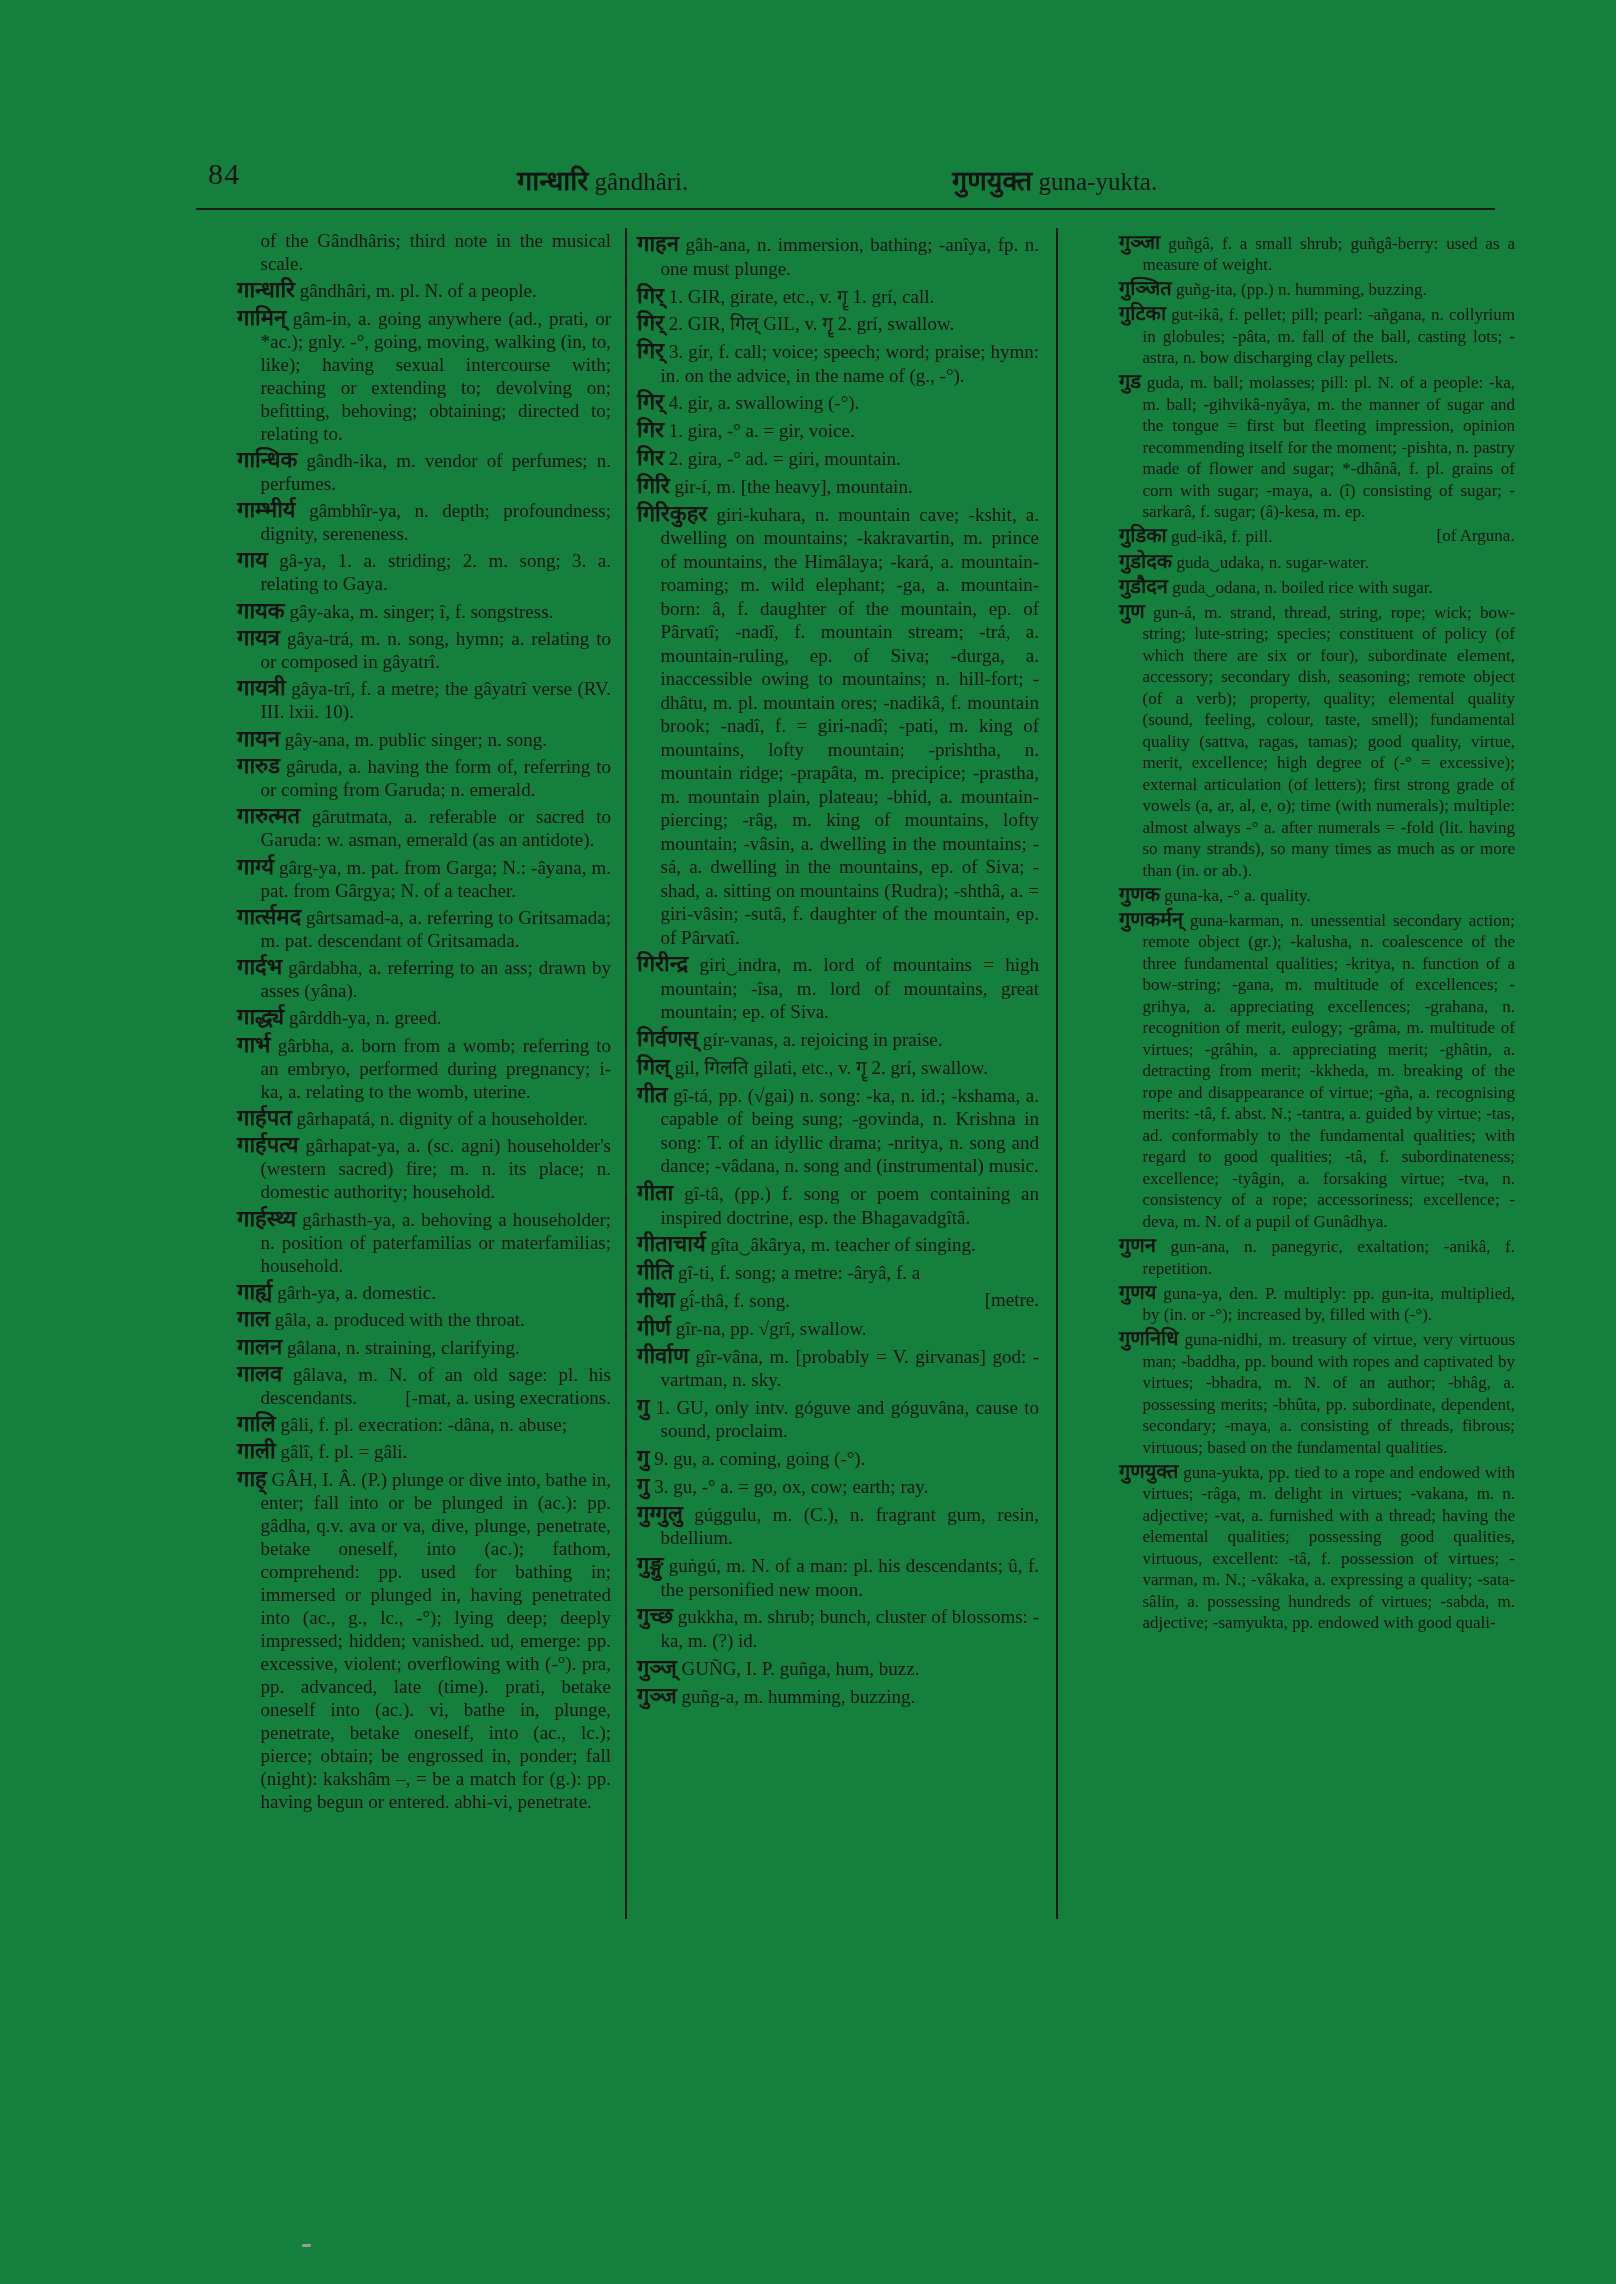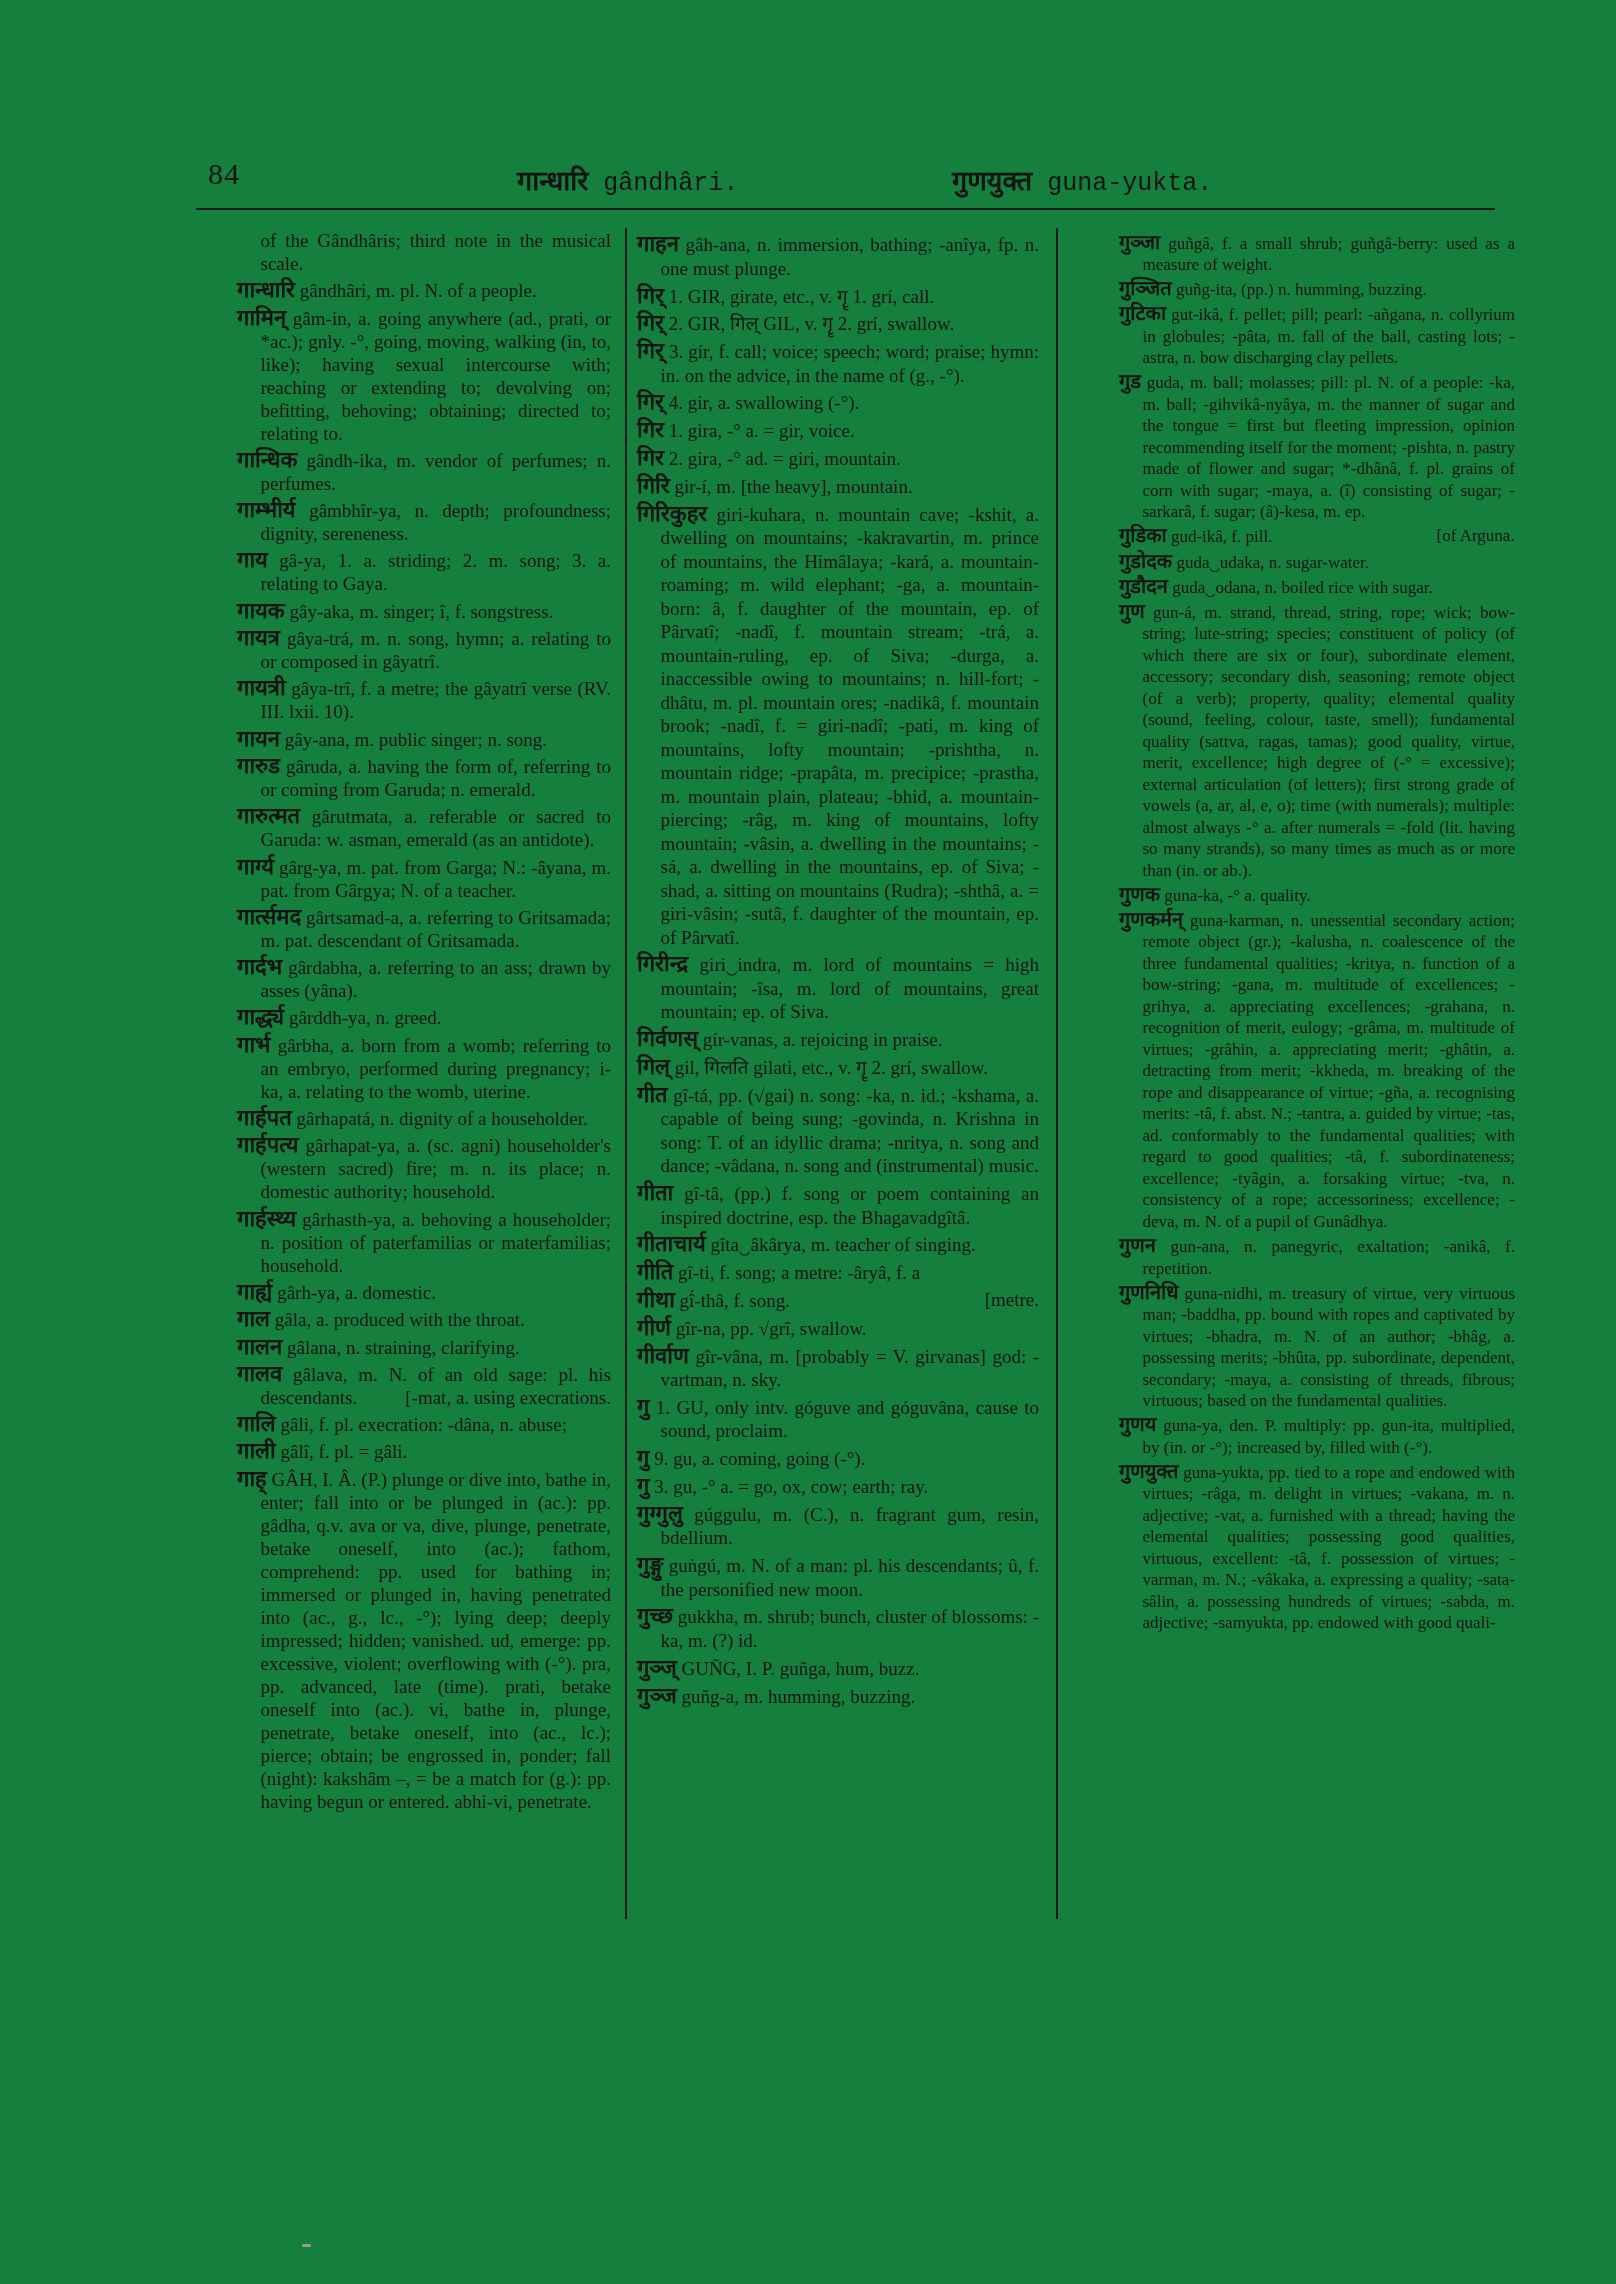--- a/index.html
+++ b/index.html
@@ -5,21 +5,21 @@
   html,body{margin:0;padding:0;background:#e8e8e6;}
   .page{
     position:relative;
     width:1616px;height:2284px;
     background:#15803d;
     font-family:"Liberation Serif","DejaVu Serif",serif;
     color:#141414;
     overflow:hidden;
   }
   .pageno{position:absolute;left:208px;top:157px;font-size:30px;letter-spacing:1.3px;}
-  .running-head{position:absolute;top:161px;white-space:nowrap;font-size:25px;font-family:Liberation Mono, monospace;}
+  .running-head{position:absolute;top:161px;white-space:nowrap;font-size:25px;}
   .running-head .dev{font-weight:700;font-size:27px;}
   .rh-left{left:517px;}
   .rh-right{left:952px;}
   .header-rule{position:absolute;left:196px;top:208px;width:1299px;height:2px;background:#1b1b1b;}
   .divider{position:absolute;top:228px;width:2px;height:1691px;background:#1a1a1a;}
   #divider-1{left:625px;}
   #divider-2{left:1056px;}
   .col{position:absolute;top:229px;text-align:justify;}
   #col1{left:200px;width:411px;}
   #col2{left:637px;width:402px;}
@@ -119,20 +119,20 @@
       <p class="entry"><span class="hw">गुञ्जित</span> <span>guñg-ita, (pp.) n. humming, buzzing.</span></p>
       <p class="entry"><span class="hw">गुटिका</span> <span>gut-ikâ, f. pellet; pill; pearl: -añgana, n. collyrium in globules; -pâta, m. fall of the ball, casting lots; -astra, n. bow discharging clay pellets.</span></p>
       <p class="entry"><span class="hw">गुड</span> <span>guda, m. ball; molasses; pill: pl. N. of a people: -ka, m. ball; -gihvikâ-nyâya, m. the manner of sugar and the tongue = first but fleeting impression, opinion recommending itself for the moment; -pishta, n. pastry made of flower and sugar; *-dhânâ, f. pl. grains of corn with sugar; -maya, a. (î) consisting of sugar; -sarkarâ, f. sugar; (â)-kesa, m. ep.</span></p>
       <p class="entry"><span class="hw">गुडिका</span> <span>gud-ikâ, f. pill.</span><span class="tail">[of Arguna.</span></p>
       <p class="entry"><span class="hw">गुडोदक</span> <span>guda‿udaka, n. sugar-water.</span></p>
       <p class="entry"><span class="hw">गुडौदन</span> <span>guda‿odana, n. boiled rice with sugar.</span></p>
       <p class="entry"><span class="hw">गुण</span> <span>gun-á, m. strand, thread, string, rope; wick; bow-string; lute-string; species; constituent of policy (of which there are six or four), subordinate element, accessory; secondary dish, seasoning; remote object (of a verb); property, quality; elemental quality (sound, feeling, colour, taste, smell); fundamental quality (sattva, ragas, tamas); good quality, virtue, merit, excellence; high degree of (-° = excessive); external articulation (of letters); first strong grade of vowels (a, ar, al, e, o); time (with numerals); multiple: almost always -° a. after numerals = -fold (lit. having so many strands), so many times as much as or more than (in. or ab.).</span></p>
       <p class="entry"><span class="hw">गुणक</span> <span>guna-ka, -° a. quality.</span></p>
       <p class="entry"><span class="hw">गुणकर्मन्</span> <span>guna-karman, n. unessential secondary action; remote object (gr.); -kalusha, n. coalescence of the three fundamental qualities; -kritya, n. function of a bow-string; -gana, m. multitude of excellences; -grihya, a. appreciating excellences; -grahana, n. recognition of merit, eulogy; -grâma, m. multitude of virtues; -grâhin, a. appreciating merit; -ghâtin, a. detracting from merit; -kkheda, m. breaking of the rope and disappearance of virtue; -gña, a. recognising merits: -tâ, f. abst. N.; -tantra, a. guided by virtue; -tas, ad. conformably to the fundamental qualities; with regard to good qualities; -tâ, f. subordinateness; excellence; -tyâgin, a. forsaking virtue; -tva, n. consistency of a rope; accessoriness; excellence; -deva, m. N. of a pupil of Gunâdhya.</span></p>
       <p class="entry"><span class="hw">गुणन</span> <span>gun-ana, n. panegyric, exaltation; -anikâ, f. repetition.</span></p>
+      <p class="entry"><span class="hw">गुणय</span> <span>guna-ya, den. P. multiply: pp. gun-ita, multiplied, by (in. or -°); increased by, filled with (-°).</span></p>
       <p class="entry"><span class="hw">गुणनिधि</span> <span>guna-nidhi, m. treasury of virtue, very virtuous man; -baddha, pp. bound with ropes and captivated by virtues; -bhadra, m. N. of an author; -bhâg, a. possessing merits; -bhûta, pp. subordinate, dependent, secondary; -maya, a. consisting of threads, fibrous; virtuous; based on the fundamental qualities.</span></p>
-      <p class="entry"><span class="hw">गुणय</span> <span>guna-ya, den. P. multiply: pp. gun-ita, multiplied, by (in. or -°); increased by, filled with (-°).</span></p>
       <p class="entry"><span class="hw">गुणयुक्त</span> <span>guna-yukta, pp. tied to a rope and endowed with virtues; -râga, m. delight in virtues; -vakana, m. n. adjective; -vat, a. furnished with a thread; having the elemental qualities; possessing good qualities, virtuous, excellent: -tâ, f. possession of virtues; -varman, m. N.; -vâkaka, a. expressing a quality; -sata-sâlin, a. possessing hundreds of virtues; -sabda, m. adjective; -samyukta, pp. endowed with good quali-</span></p>
     </div>
 
   <div class="scan-speck"></div>
 </div>
 
 
 </body></html>

